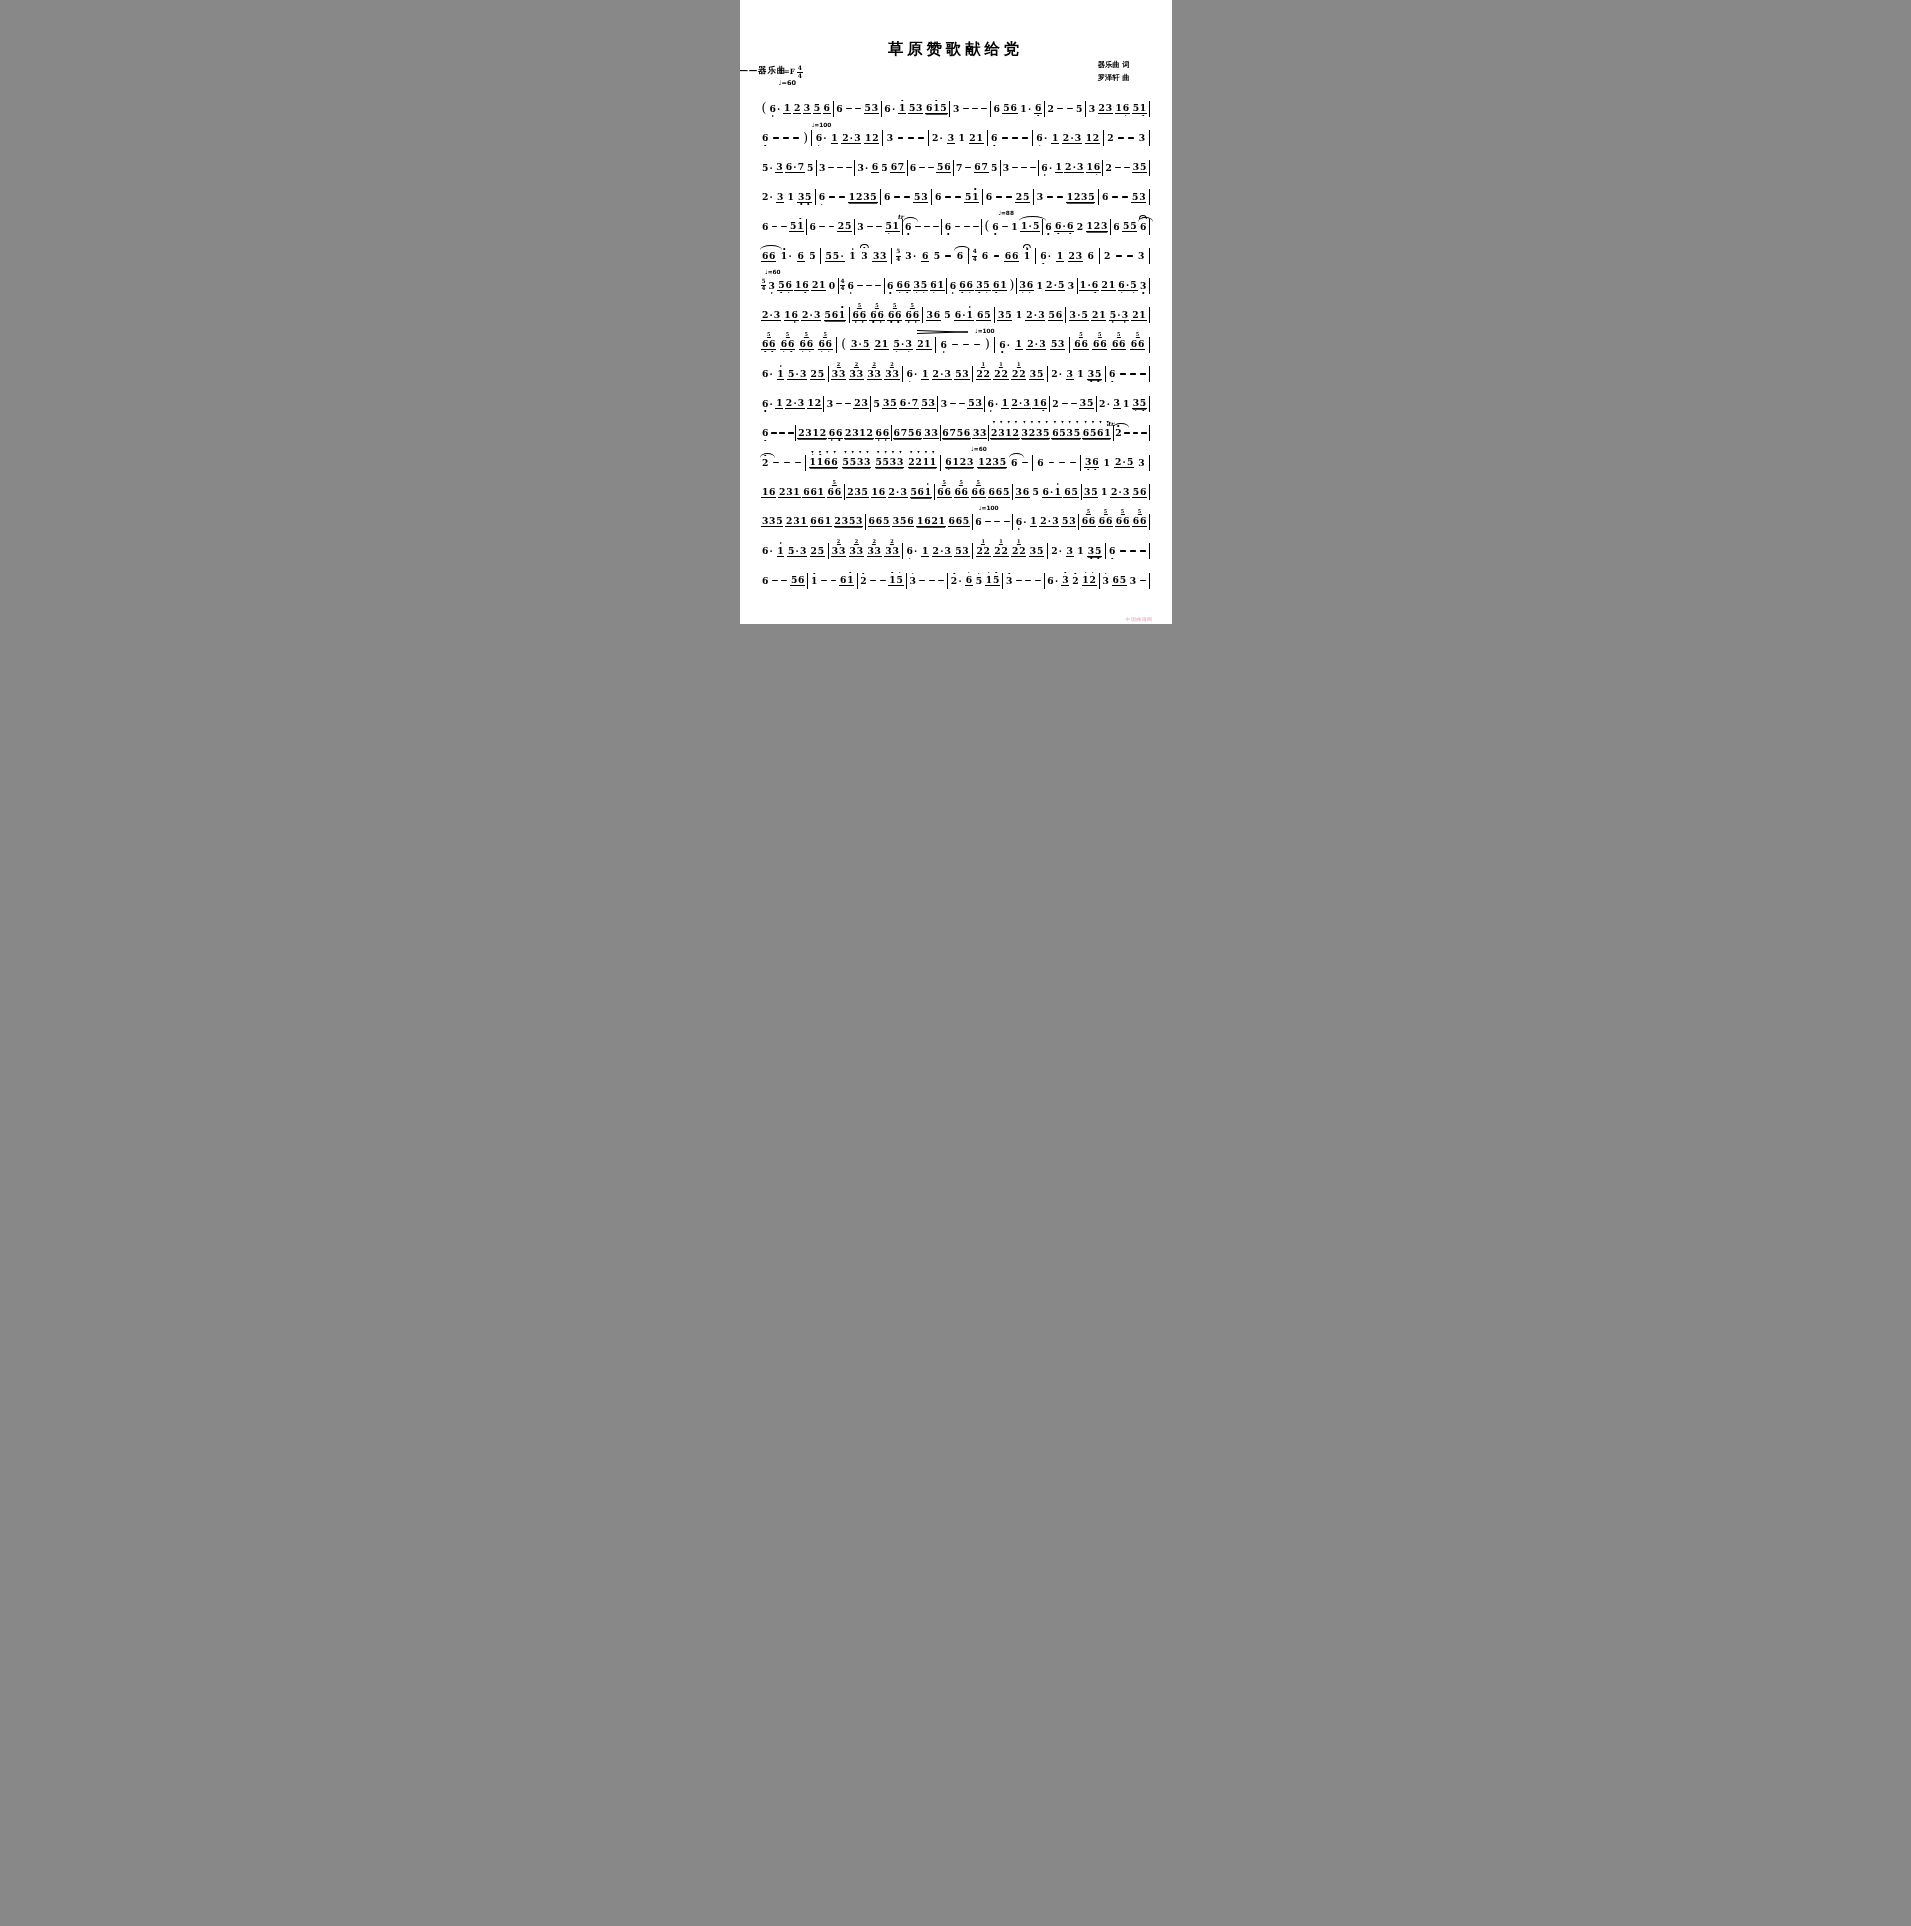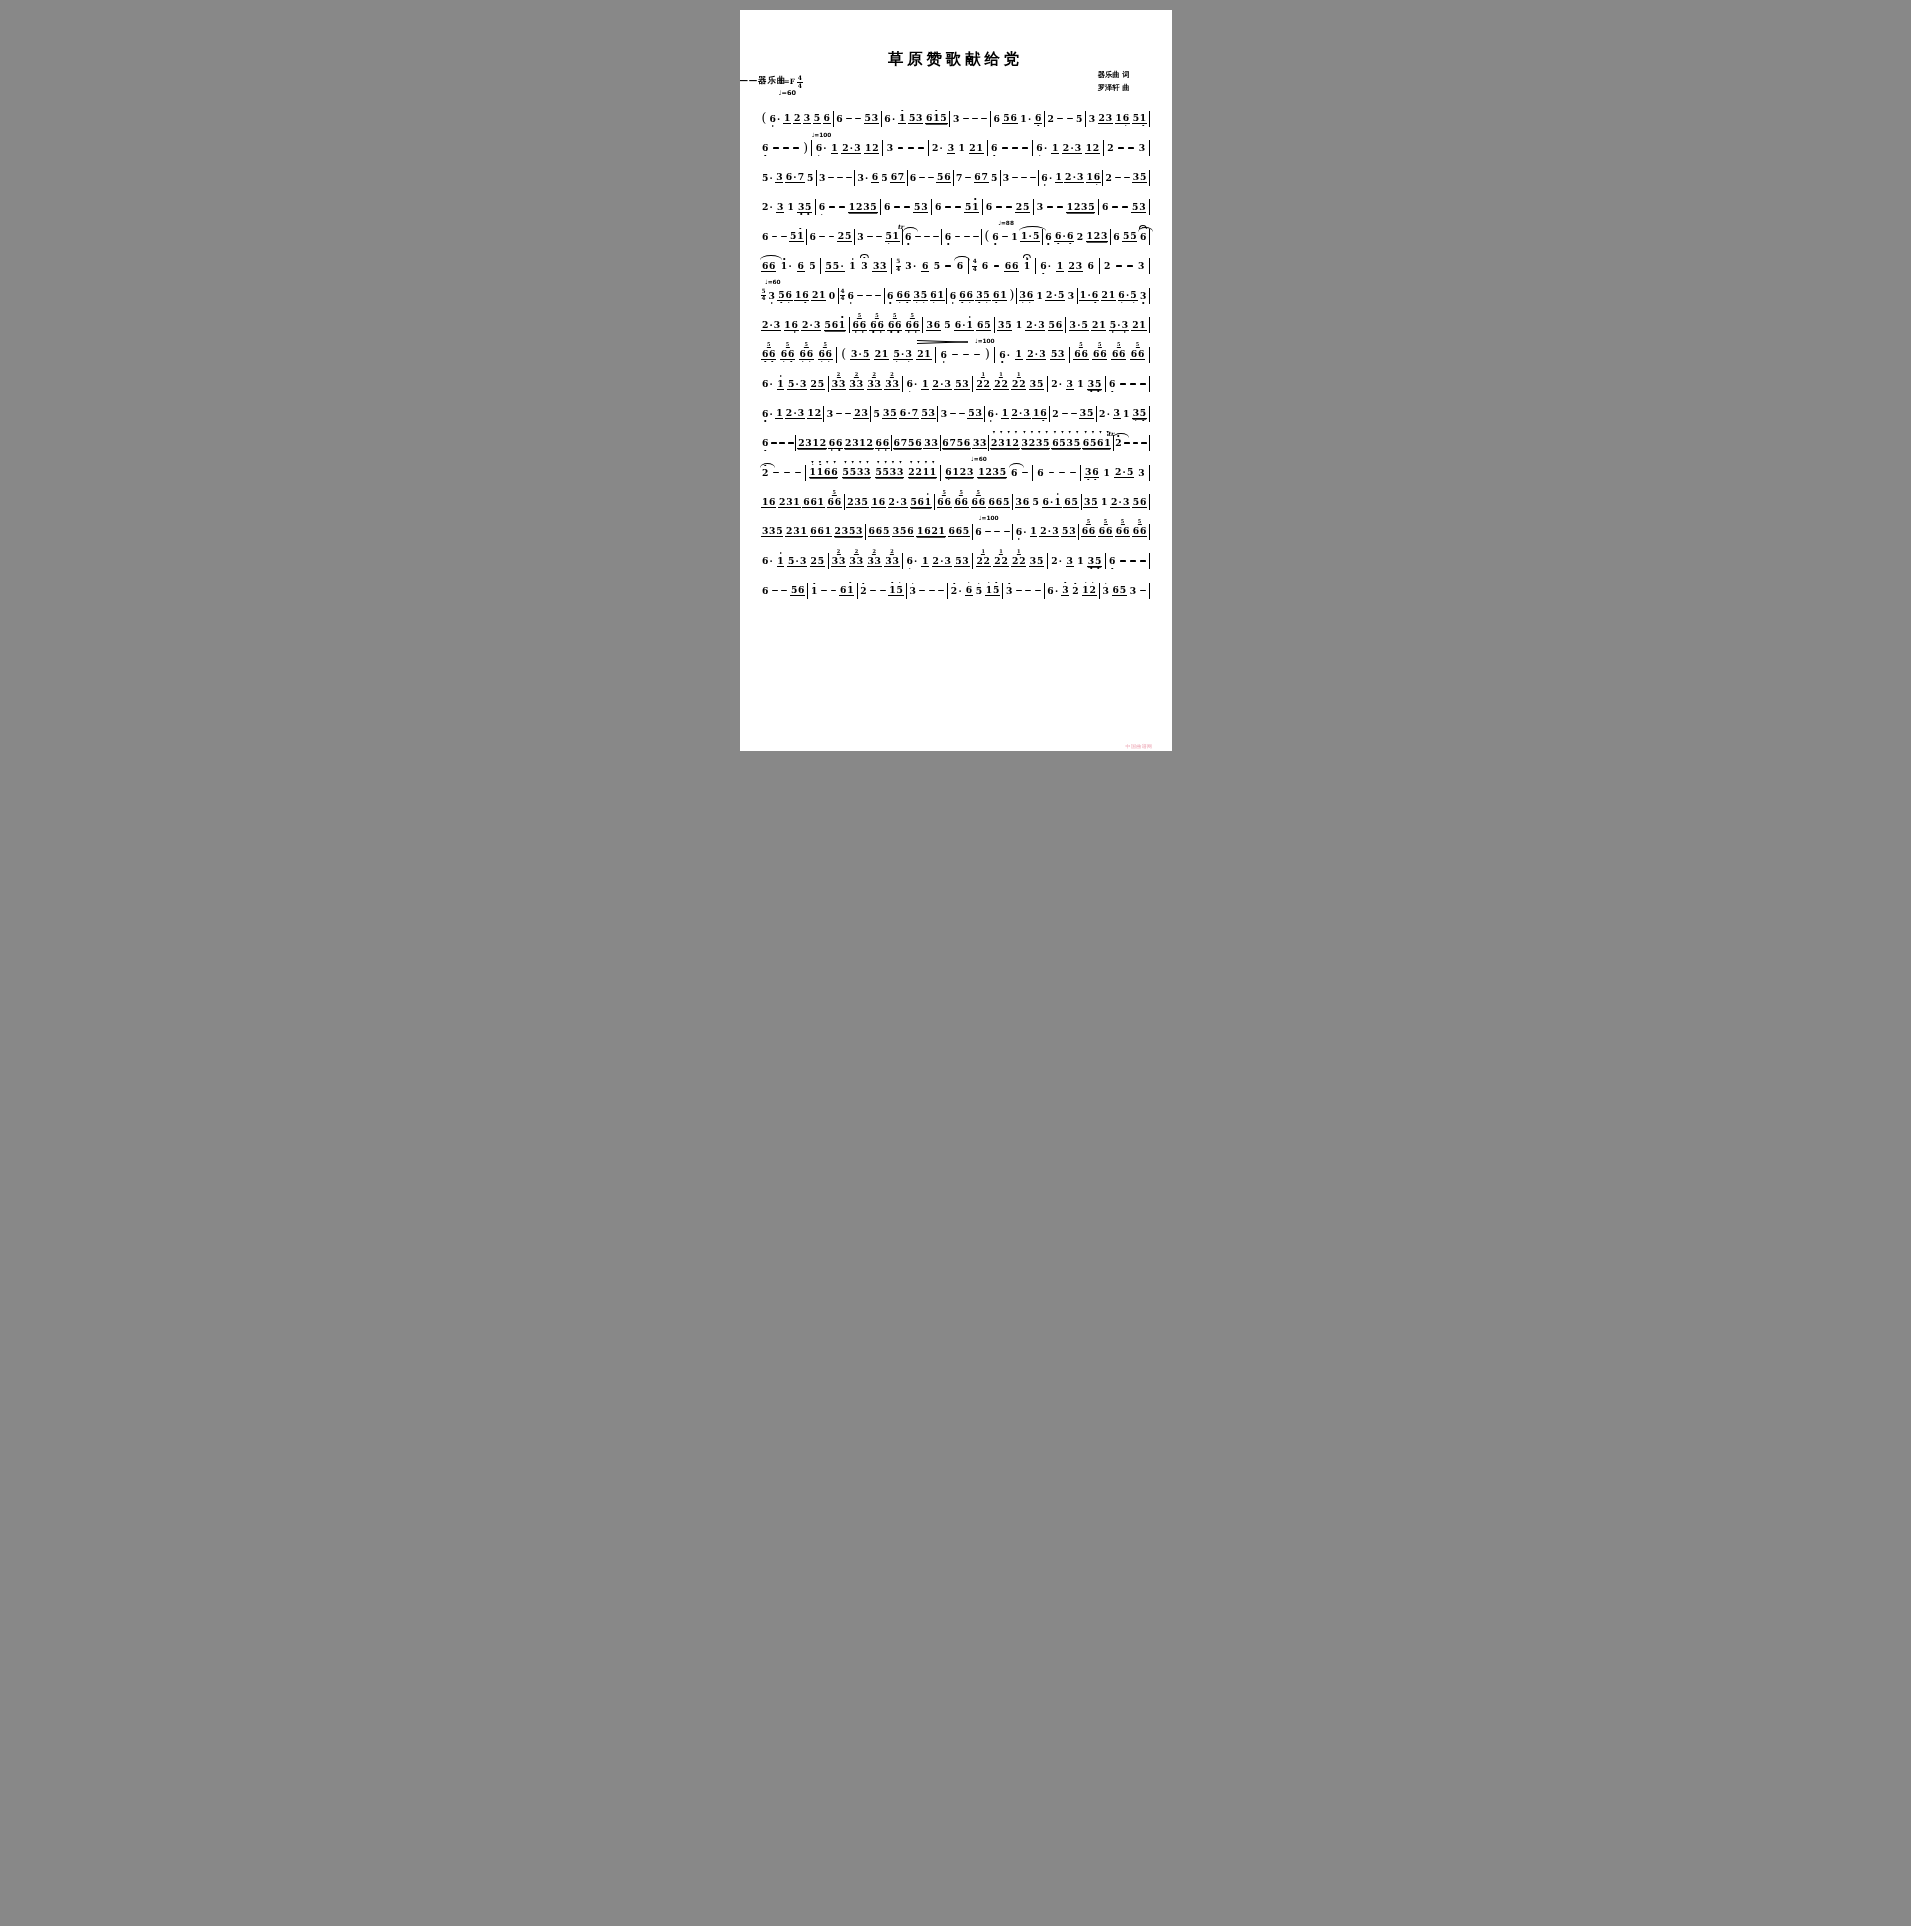--- a/index.html
+++ b/index.html
@@ -1,16 +1,16 @@
 <!DOCTYPE html>
 <html style="font-size:6.2px"><head>
 <meta charset="utf-8">
 <style>
   html,body{margin:0;padding:0;background:#888;}
-  .page{position:relative;width:432px;height:741px;background:#ffffff;margin:10px auto;overflow:hidden;
+  .page{position:relative;width:432px;height:624px;background:#ffffff;margin:0 auto;overflow:hidden;
         font-family:"DejaVu Serif",serif;color:#000;}
   
   .title{position:absolute;top:39px;left:0;right:0;text-align:center;
          font-family:"Liberation Sans",sans-serif;font-weight:900;font-size:15.4px;letter-spacing:3.9px;}
   .subtitle{position:absolute;top:65px;left:0;right:0;text-align:left;
             font-weight:700;font-size:8.5px;letter-spacing:0.8px;}
   .keyblock{position:absolute;left:39px;top:65px;font-weight:700;font-size:7.3px;display:flex;align-items:center;gap:2.3px;}
   .tempo0{position:absolute;left:39px;top:79px;font-weight:700;font-size:6.5px;font-family:"DejaVu Sans",sans-serif;}
   .credits{position:absolute;right:42px;top:59px;text-align:center;font-size:7.3px;font-weight:600;line-height:1.75;}
   .frac{display:inline-flex;flex-direction:column;align-items:center;line-height:1;font-size:6.2px;font-weight:700;}

